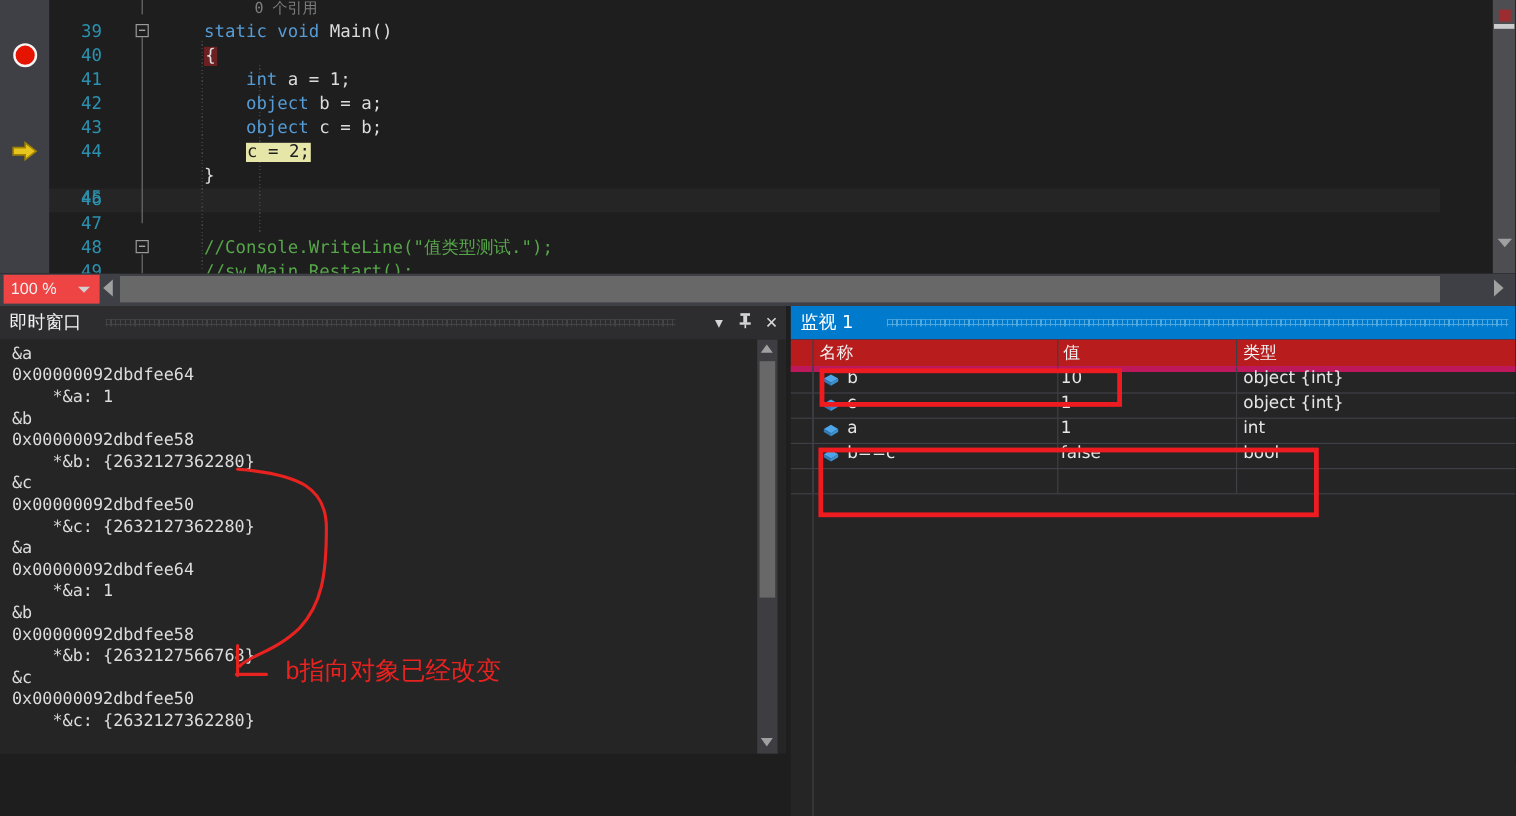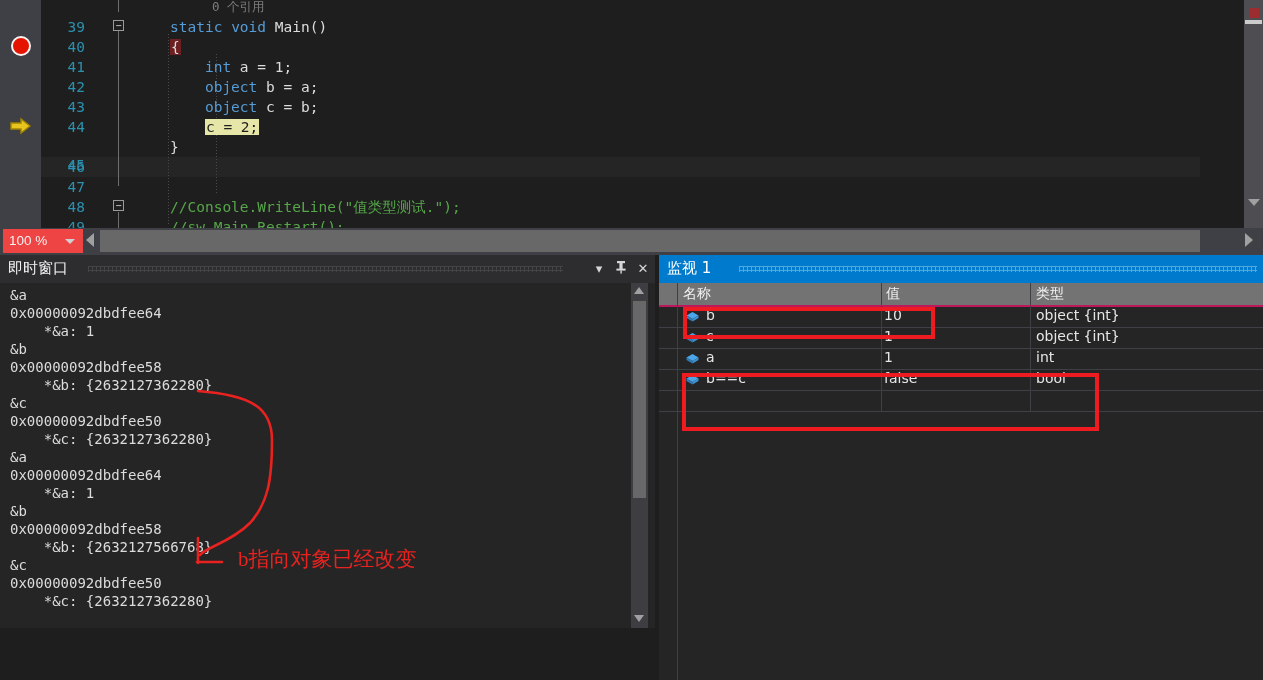--- a/index.html
+++ b/index.html
@@ -162,21 +162,21 @@
     position: absolute; left: 3px; bottom: 6px; width: 0; height: 0;
     border-left: 5px solid transparent; border-right: 5px solid transparent;
     border-top: 7px solid #a0a0a0;
   }
   #annotation-svg {
     position: absolute; left: 0; top: 0; width: 655px; height: 425px;
     pointer-events: none;
   }
   #annotation-text {
     position: absolute; left: 238px; top: 545px; color: #e8221f;
-    font-size: 21px; font-family: Liberation Serif, serif;
+    font-size: 21px; font-family: Liberation Sans, sans-serif;
     white-space: nowrap;
   }
 
   
   #watch-pane {
     position: absolute; left: 659px; top: 255px; width: 604px; height: 425px;
     background: #252526;
   }
   #watch-header {
     position: absolute; left: 0; top: 0; width: 604px; height: 28px;
@@ -190,21 +190,21 @@
     position: absolute; left: 80px; top: 11px; right: 6px; height: 6px;
     background: repeating-linear-gradient(to right,#4fa8de 0 1px,transparent 1px 4px),
                 repeating-linear-gradient(to bottom,#4fa8de 0 1px,transparent 1px 4px);
   }
   #watch-grid {
     position: absolute; left: 0; top: 28px; width: 604px; bottom: 0;
     background: #252526;
   }
   #watch-colhdr {
     position: absolute; left: 0; top: 0; width: 604px; height: 22px;
-    background: #737373; border-bottom: 2px solid #be185d;
+    background: #b91c1c; border-bottom: 5px solid #be185d;
   }
   .col-h {
     position: absolute; top: 2px; color: #f1f1f1; font-size: 14px;
     font-family: "DejaVu Sans","Liberation Sans",sans-serif;
   }
   .colsep {
     position: absolute; top: 0; width: 1px; height: 22px; background: #3f3f46;
   }
   .watch-row {
     position: absolute; left: 0; width: 604px; height: 21px;

